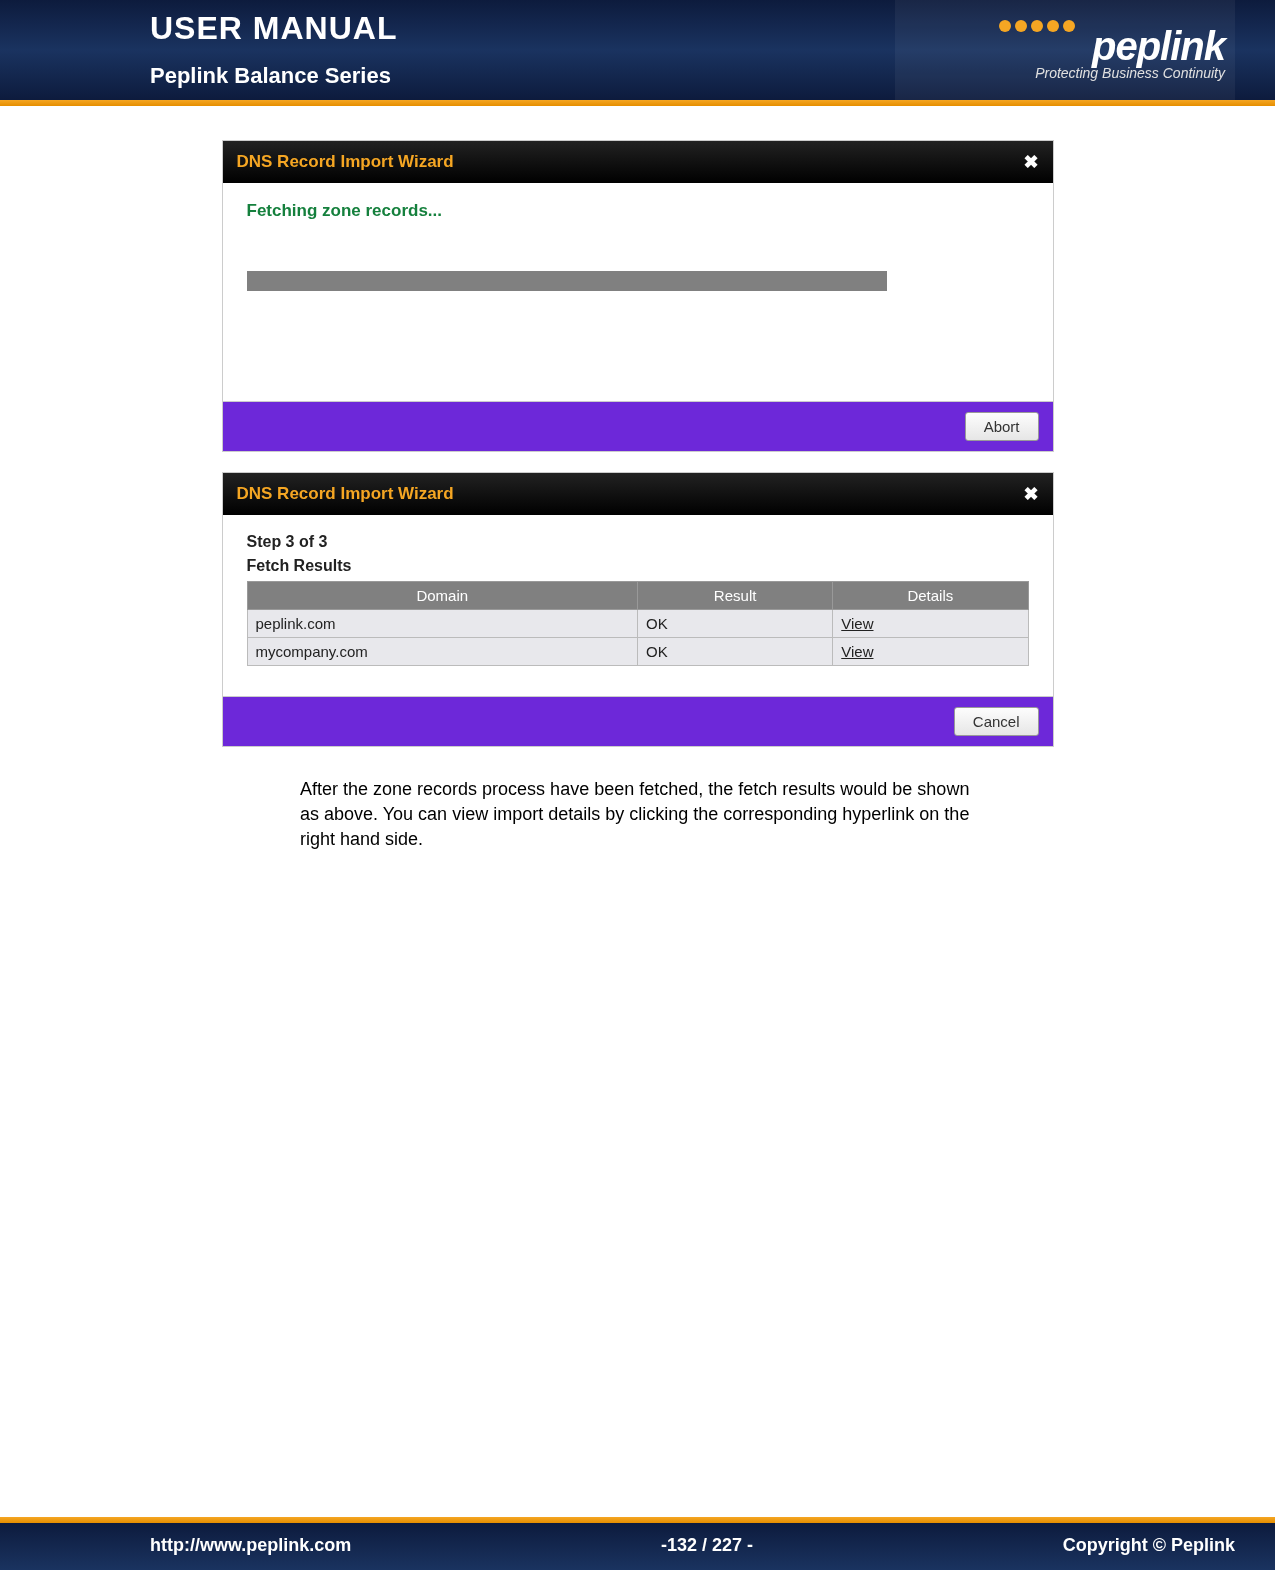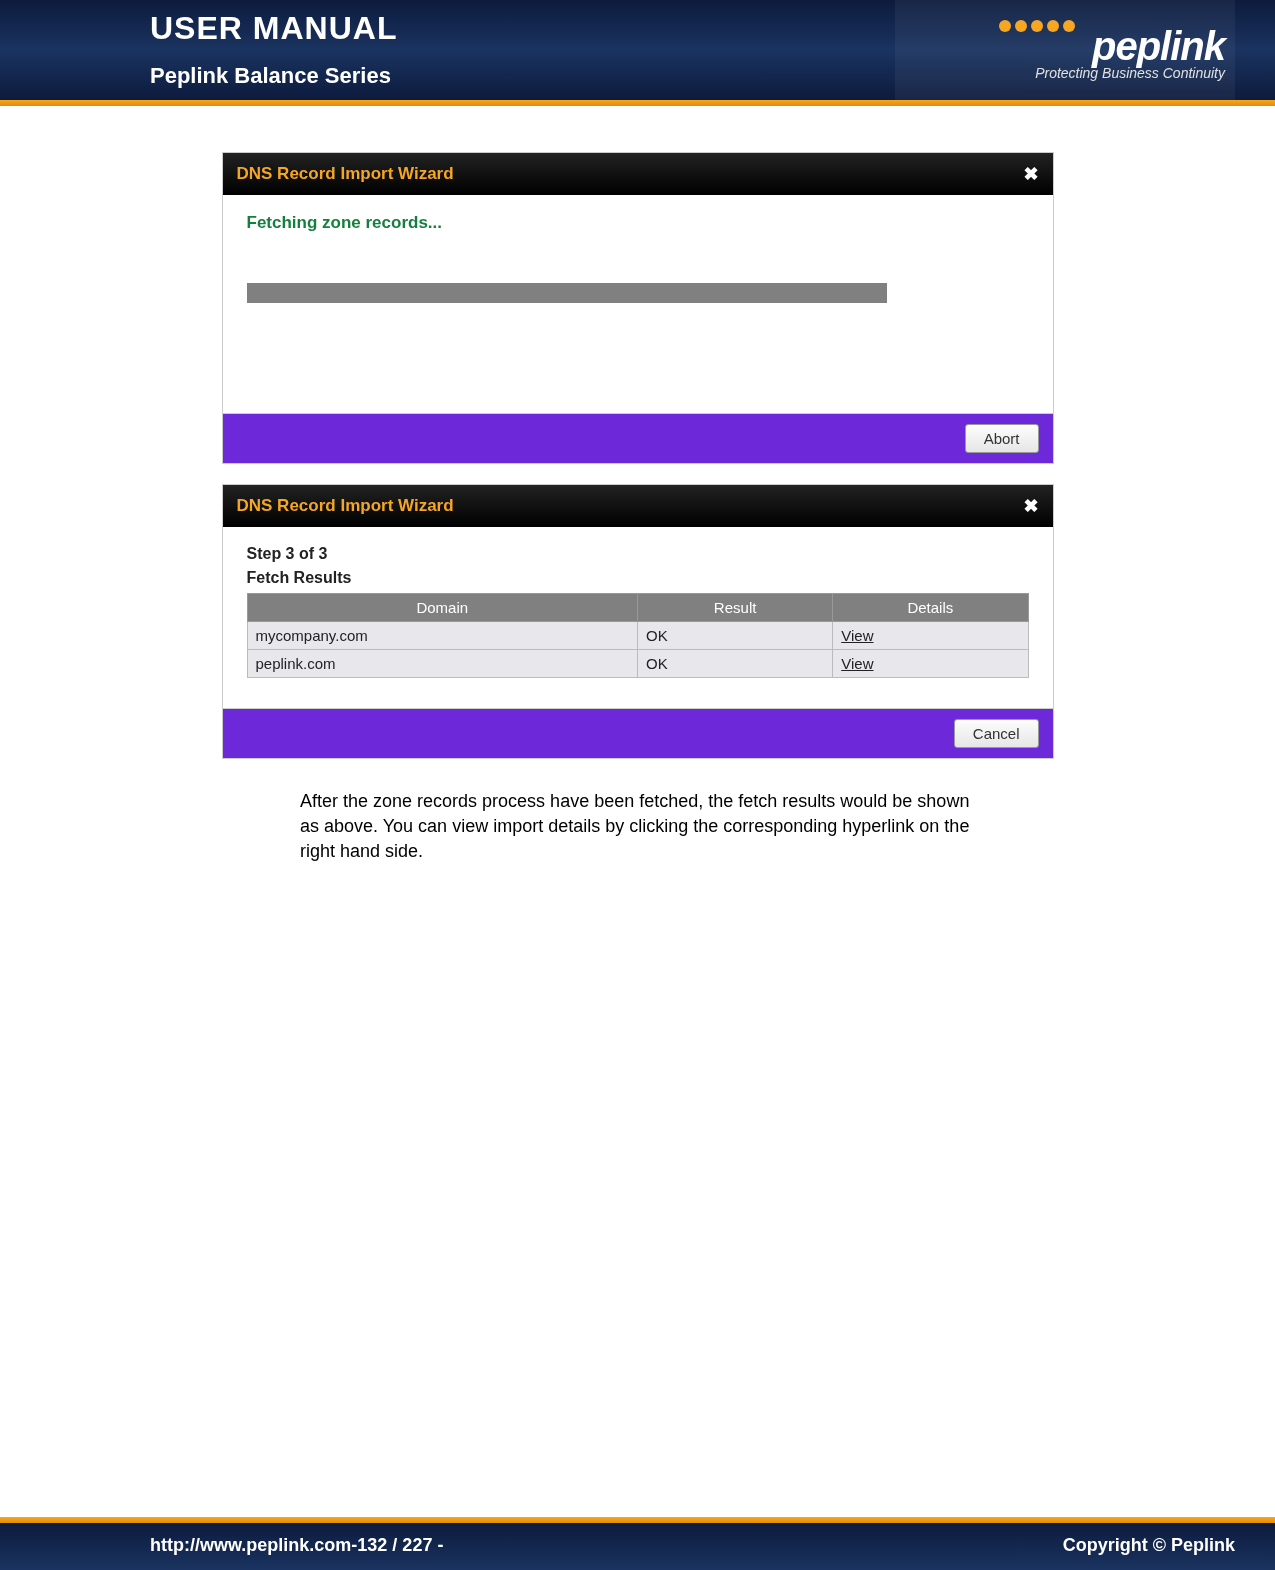--- a/index.html
+++ b/index.html
@@ -77,21 +77,21 @@
     height: 6px;
     background: linear-gradient(to bottom, #f5a623, #e58e00);
   }
   .content-area {
     padding: 30px 150px 40px 150px;
     min-height: 1350px;
     box-sizing: border-box;
   }
   .screenshot-block {
     width: 830px;
-    margin: 16px auto 20px auto;
+    margin: 4px auto 20px auto;
     border: 1px solid #ccc;
     background: #fff;
   }
   .wizard-titlebar {
     background: linear-gradient(to bottom, #222 0%, #000 100%);
     color: #f5a623;
     font-weight: bold;
     font-size: 17px;
     padding: 10px 14px;
     display: flex;
@@ -183,21 +183,21 @@
   .page-footer {
     background: linear-gradient(to bottom, #0d1b3d 0%, #1a3360 100%);
     color: #fff;
     font-weight: bold;
     font-size: 18px;
     padding: 12px 40px 14px 150px;
     display: flex;
     justify-content: space-between;
     box-sizing: border-box;
   }
-  .footer-center { text-align: left; flex: 1; }
+  .footer-center { text-align: center; flex: 1; }
   .footer-right { text-align: right; }
   .desc-block { padding: 0 150px; }
 </style>
 </head>
 <body>
 
 <div class="page">
   <div class="header">
     <div class="header-title">USER MANUAL</div>
     <div class="header-sub">Peplink Balance Series</div>
@@ -242,26 +242,26 @@
         <table class="results-table">
           <thead>
             <tr>
               <th style="width:50%">Domain</th>
               <th style="width:25%">Result</th>
               <th style="width:25%">Details</th>
             </tr>
           </thead>
           <tbody>
             <tr>
-              <td>mycompany.com</td>
+              <td>peplink.com</td>
               <td>OK</td>
               <td class="view-link">View</td>
             </tr>
             <tr>
-              <td>peplink.com</td>
+              <td>mycompany.com</td>
               <td>OK</td>
               <td class="view-link">View</td>
             </tr>
           </tbody>
         </table>
       </div>
       <div class="wizard-footer">
         <span class="ui-button">Cancel</span>
       </div>
     </div>

